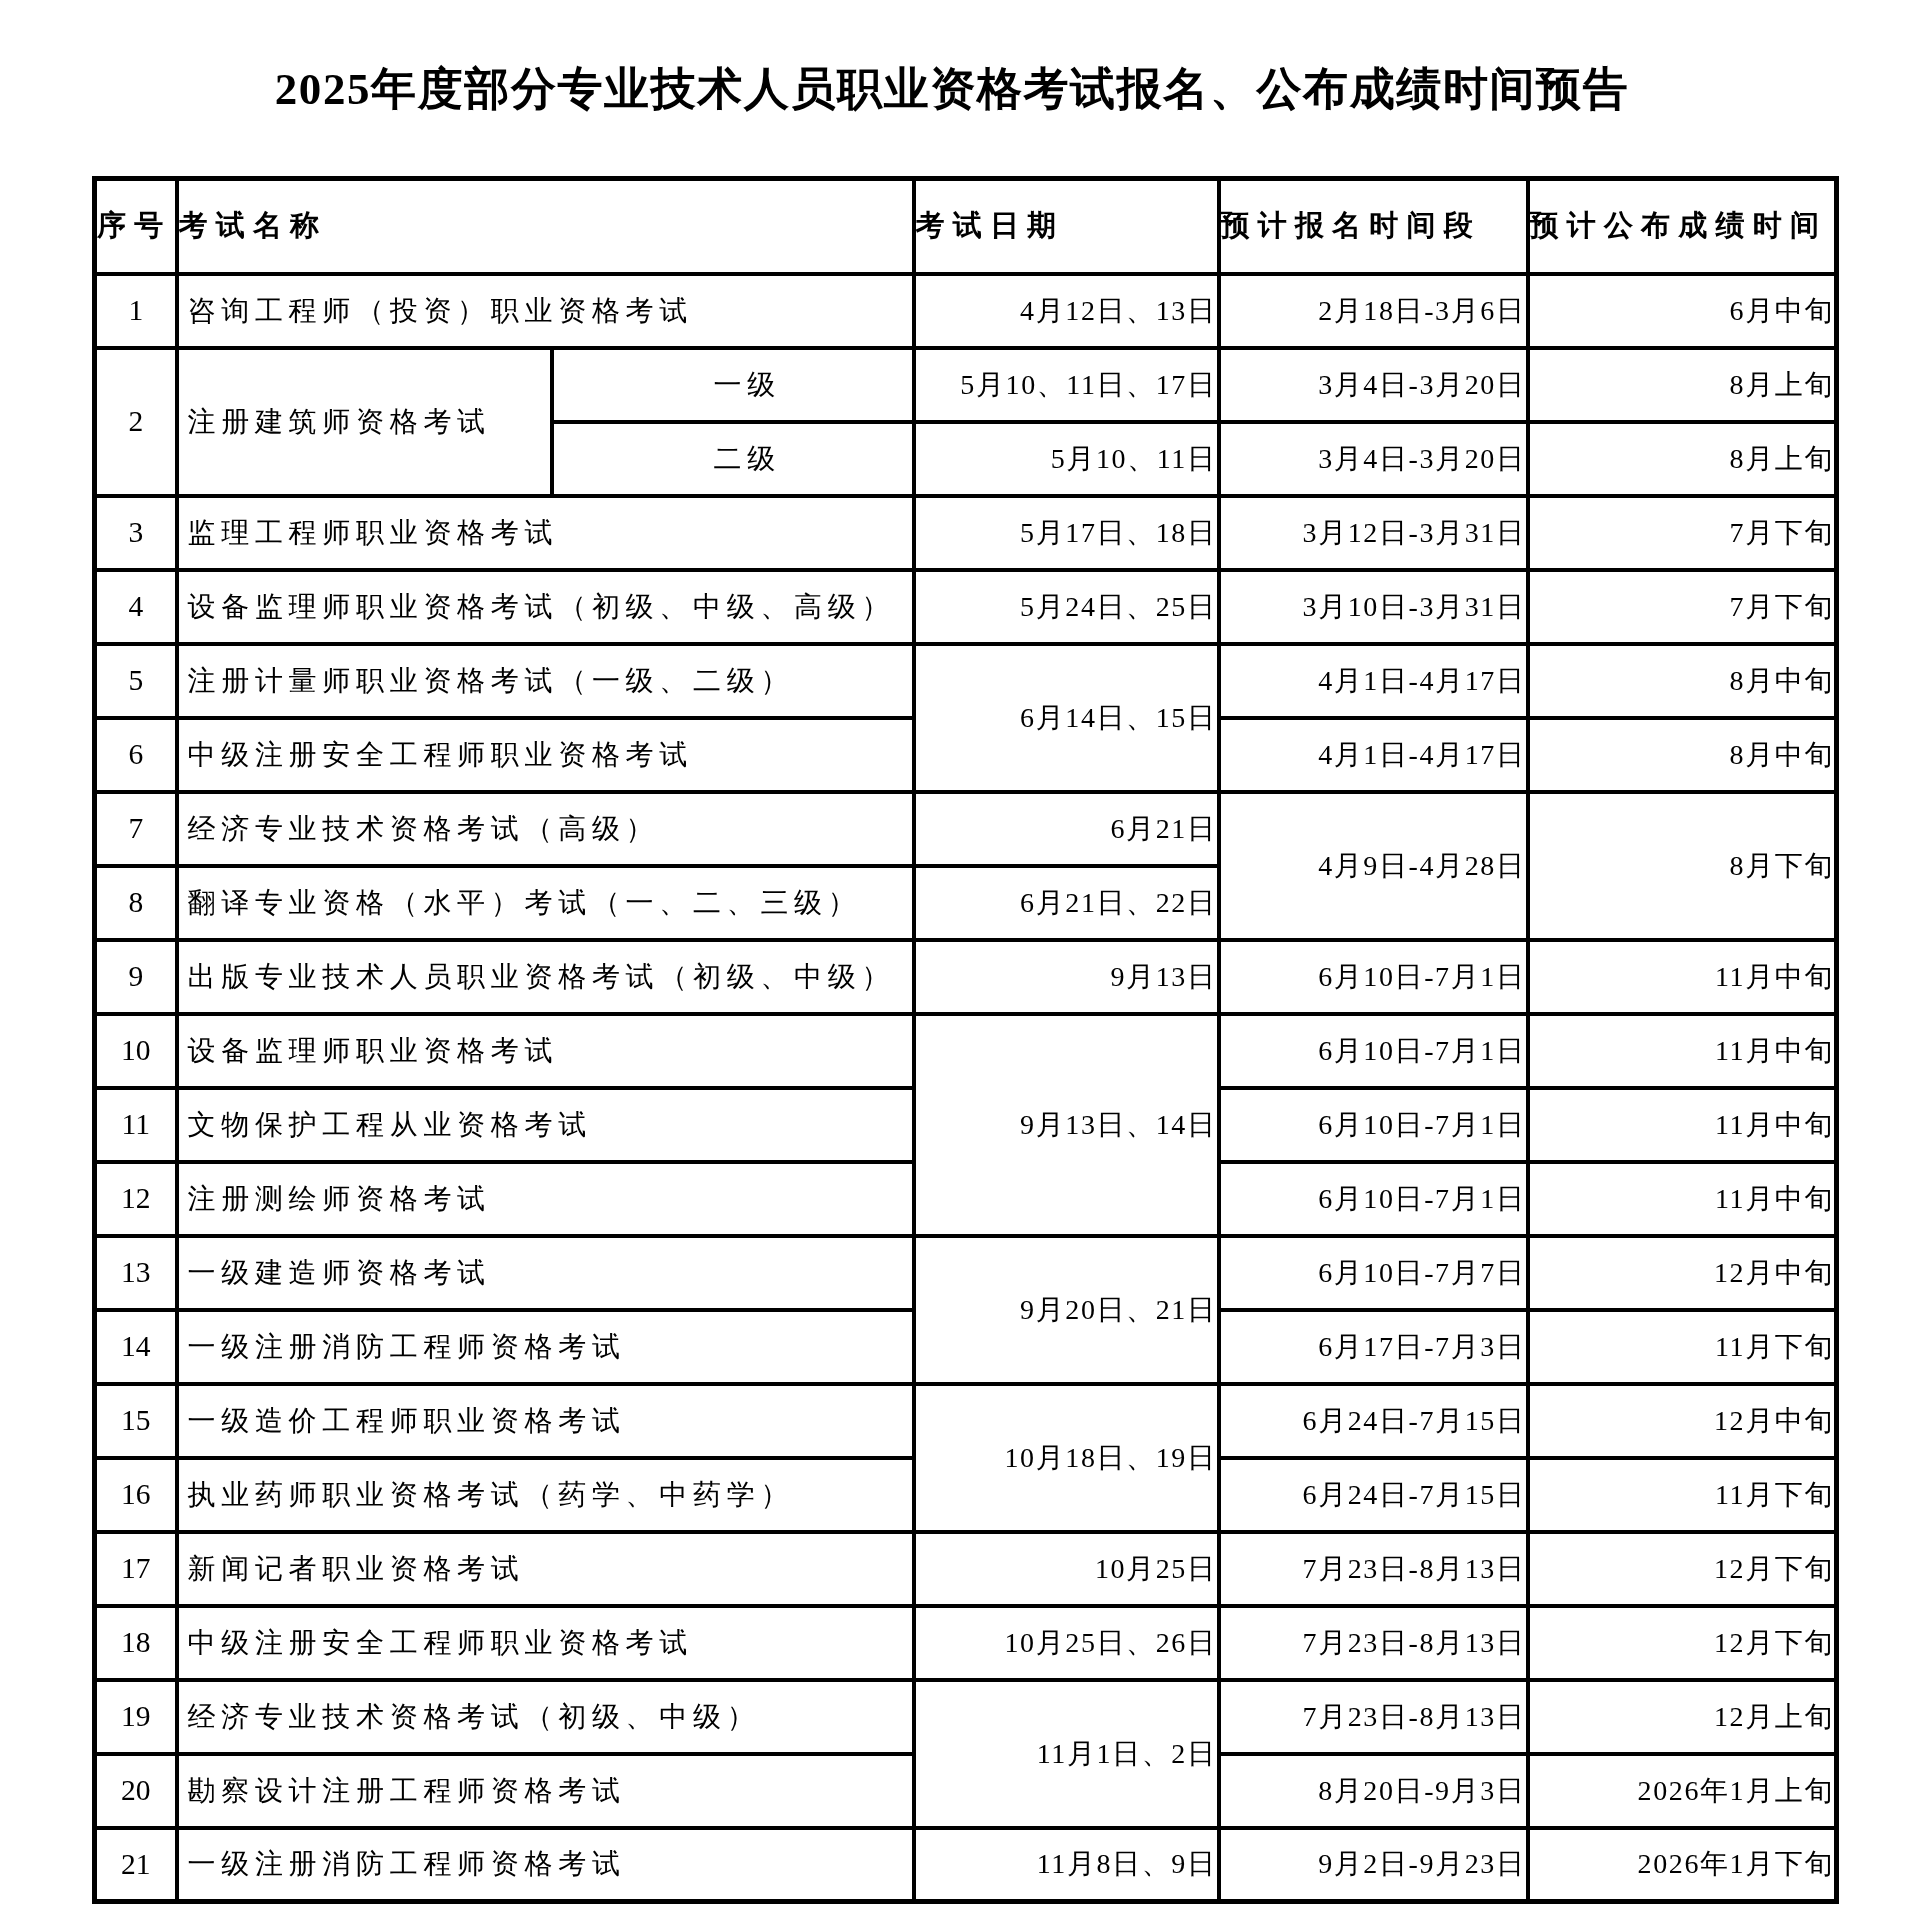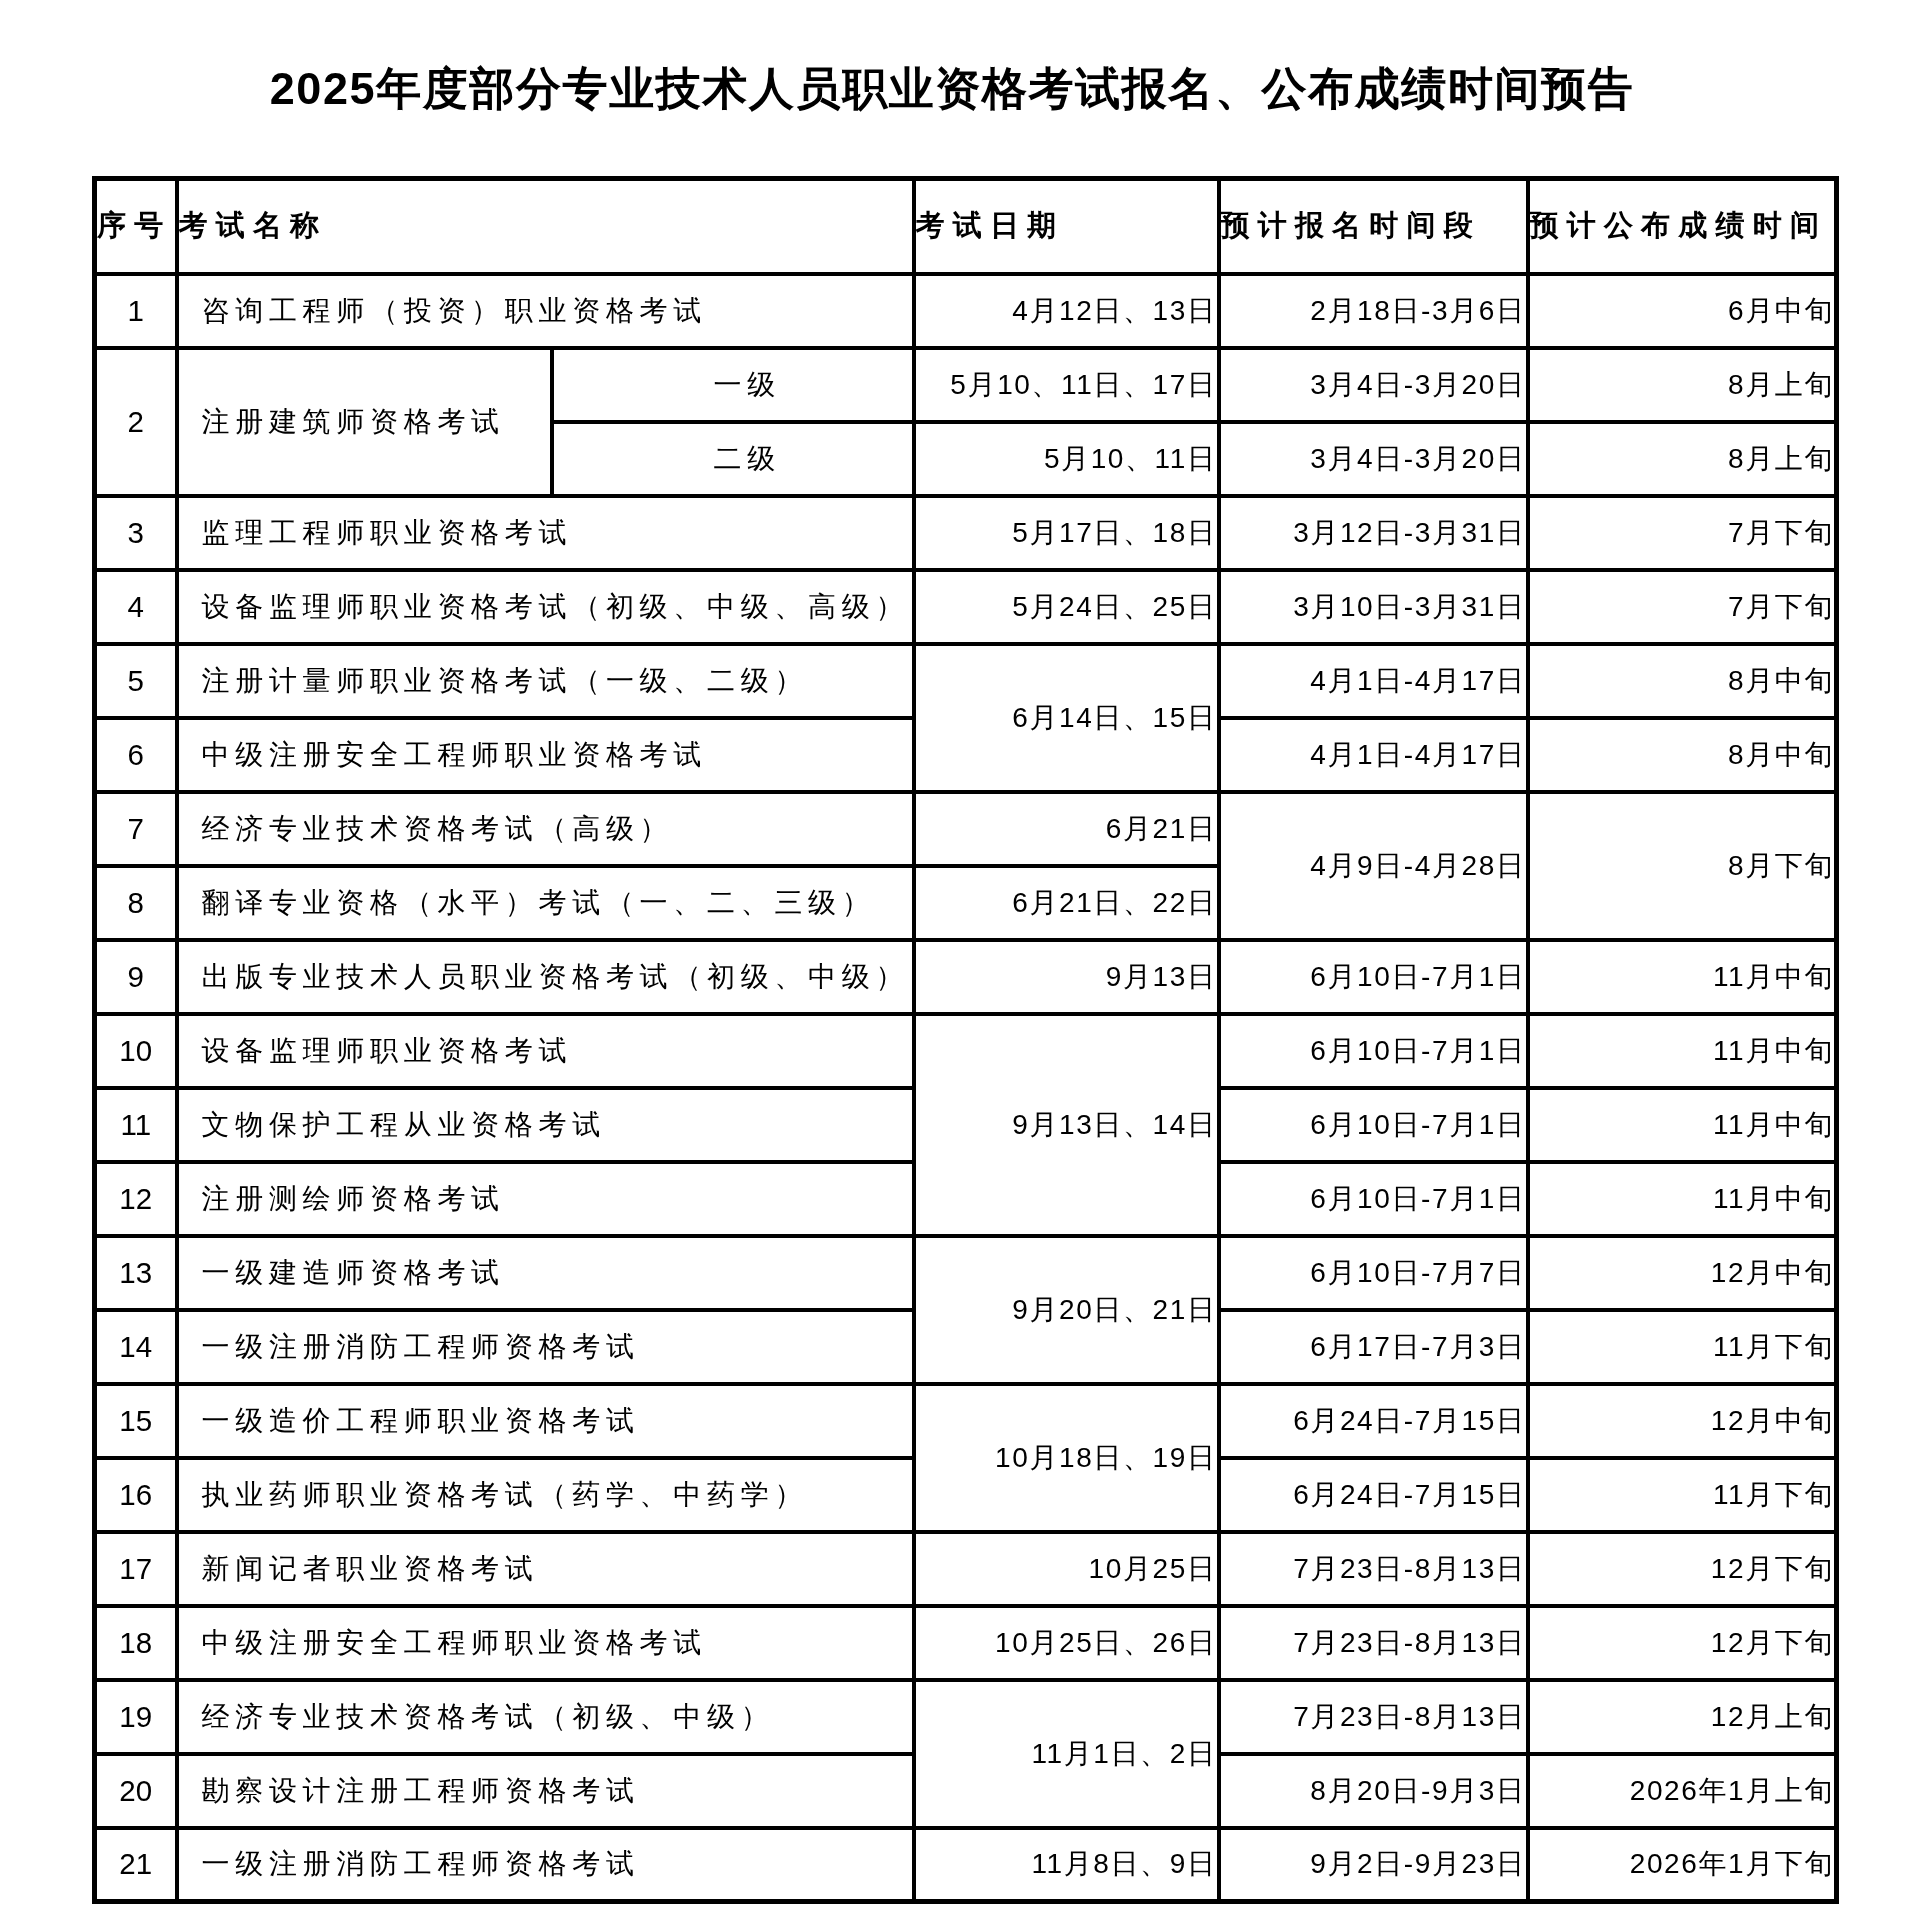--- a/index.html
+++ b/index.html
@@ -2,21 +2,21 @@
 <html style="font-size:13px"><head>
 <meta charset="utf-8">
 <style>
   html, body { margin: 0; padding: 0; background: #ffffff; }
   .page {
     position: relative;
     width: 1904px;
     height: 1929px;
     background: #ffffff;
     color: #000000;
-    font-family: Liberation Sans, sans-serif;
+    font-family: Liberation Serif, serif;
     overflow: hidden;
   }
   .title {
     position: absolute;
     top: 59px;
     left: 0;
     width: 100%;
     text-align: center;
     font-size: 45px;
     font-weight: bold;
@@ -56,21 +56,21 @@
   .schedule thead tr { height: 95px; }
   .schedule tbody tr { height: 74px; }
   .schedule th {
     font-size: 29px;
     font-weight: bold;
     letter-spacing: 8.2px;
     text-align: left;
   }
   .schedule td { font-size: 28px; }
   td.c-num  { text-align: center; font-size: 29.5px; letter-spacing: 0; }
-  td.c-name { text-align: left; padding-left: 23px; letter-spacing: 5.7px; }
+  td.c-name { text-align: left; padding-left: 9px; letter-spacing: 5.7px; }
   td.c-level{ text-align: center; padding-left: 29.5px; letter-spacing: 5.7px; }
   td.c-date { text-align: right; letter-spacing: 1.6px; }
 </style>
 </head>
 <body>
 
 <div class="page">
   <div class="title">2025年度部分专业技术人员职业资格考试报名、公布成绩时间预告</div>
 
   <table class="schedule">

